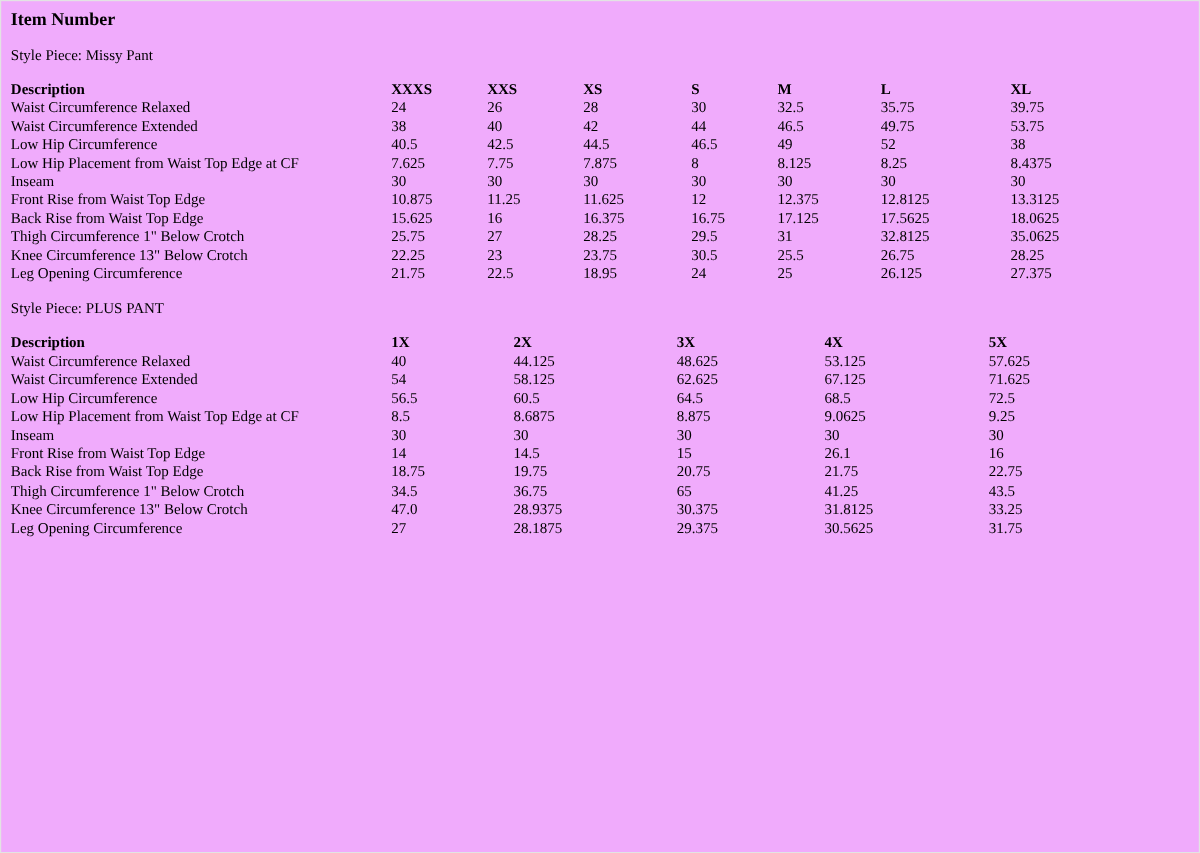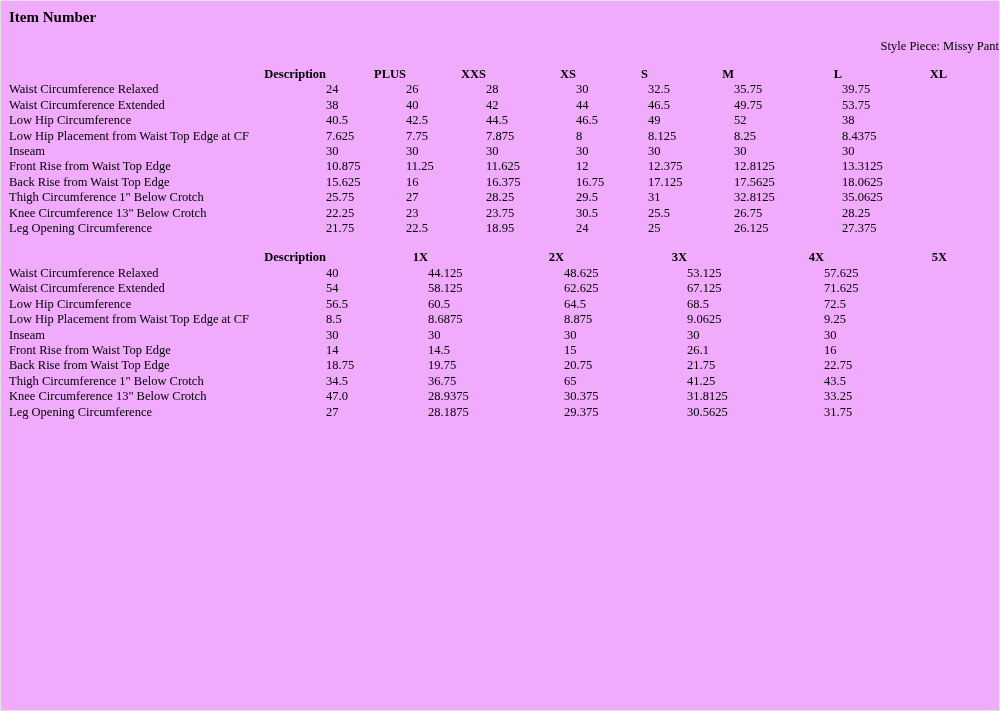--- a/index.html
+++ b/index.html
@@ -22,21 +22,20 @@
   .page-title {
     font-size: 15px;
     font-weight: bold;
     line-height: 16px;
     margin: 0 0 14px 0;
   }
   .style-piece {
     font-size: 12.5px;
     line-height: 14px;
     margin: 0 0 14px 0;
-    text-align: right;
   }
   table.size-table {
     border-collapse: collapse;
     table-layout: fixed;
     width: 938px;
     margin: 0 0 14px 0;
   }
   table.size-table th,
   table.size-table td {
     font-size: 12.5px;
@@ -44,21 +43,21 @@
     height: 15.4px;
     padding: 0;
     text-align: left;
     vertical-align: top;
     white-space: nowrap;
     overflow: hidden;
     font-weight: normal;
   }
   table.size-table thead th {
     font-weight: bold;
-    text-align: right;
+    text-align: left;
   }
 </style>
 </head>
 <body>
 
 <div class="page">
 
   <h1 class="page-title">Item Number</h1>
 
   <p class="style-piece">Style Piece: Missy Pant</p>
@@ -70,21 +69,21 @@
         <col style="width: 80px;">
         <col style="width: 90px;">
         <col style="width: 72px;">
         <col style="width: 86px;">
         <col style="width: 108px;">
         <col style="width: 105px;">
       </colgroup>
       <thead>
         <tr>
           <th>Description</th>
-          <th>PLUS</th>
+          <th>XXXS</th>
           <th>XXS</th>
           <th>XS</th>
           <th>S</th>
           <th>M</th>
           <th>L</th>
           <th>XL</th>
         </tr>
       </thead>
       <tbody>
         <tr>
@@ -183,20 +182,21 @@
           <td>22.5</td>
           <td>18.95</td>
           <td>24</td>
           <td>25</td>
           <td>26.125</td>
           <td>27.375</td>
         </tr>
       </tbody>
     </table>
 
+  <p class="style-piece">Style Piece: PLUS PANT</p>
 
   <table class="size-table">
       <colgroup>
         <col style="width: 317px;">
         <col style="width: 102px;">
         <col style="width: 136px;">
         <col style="width: 123px;">
         <col style="width: 137px;">
         <col style="width: 123px;">
       </colgroup>

